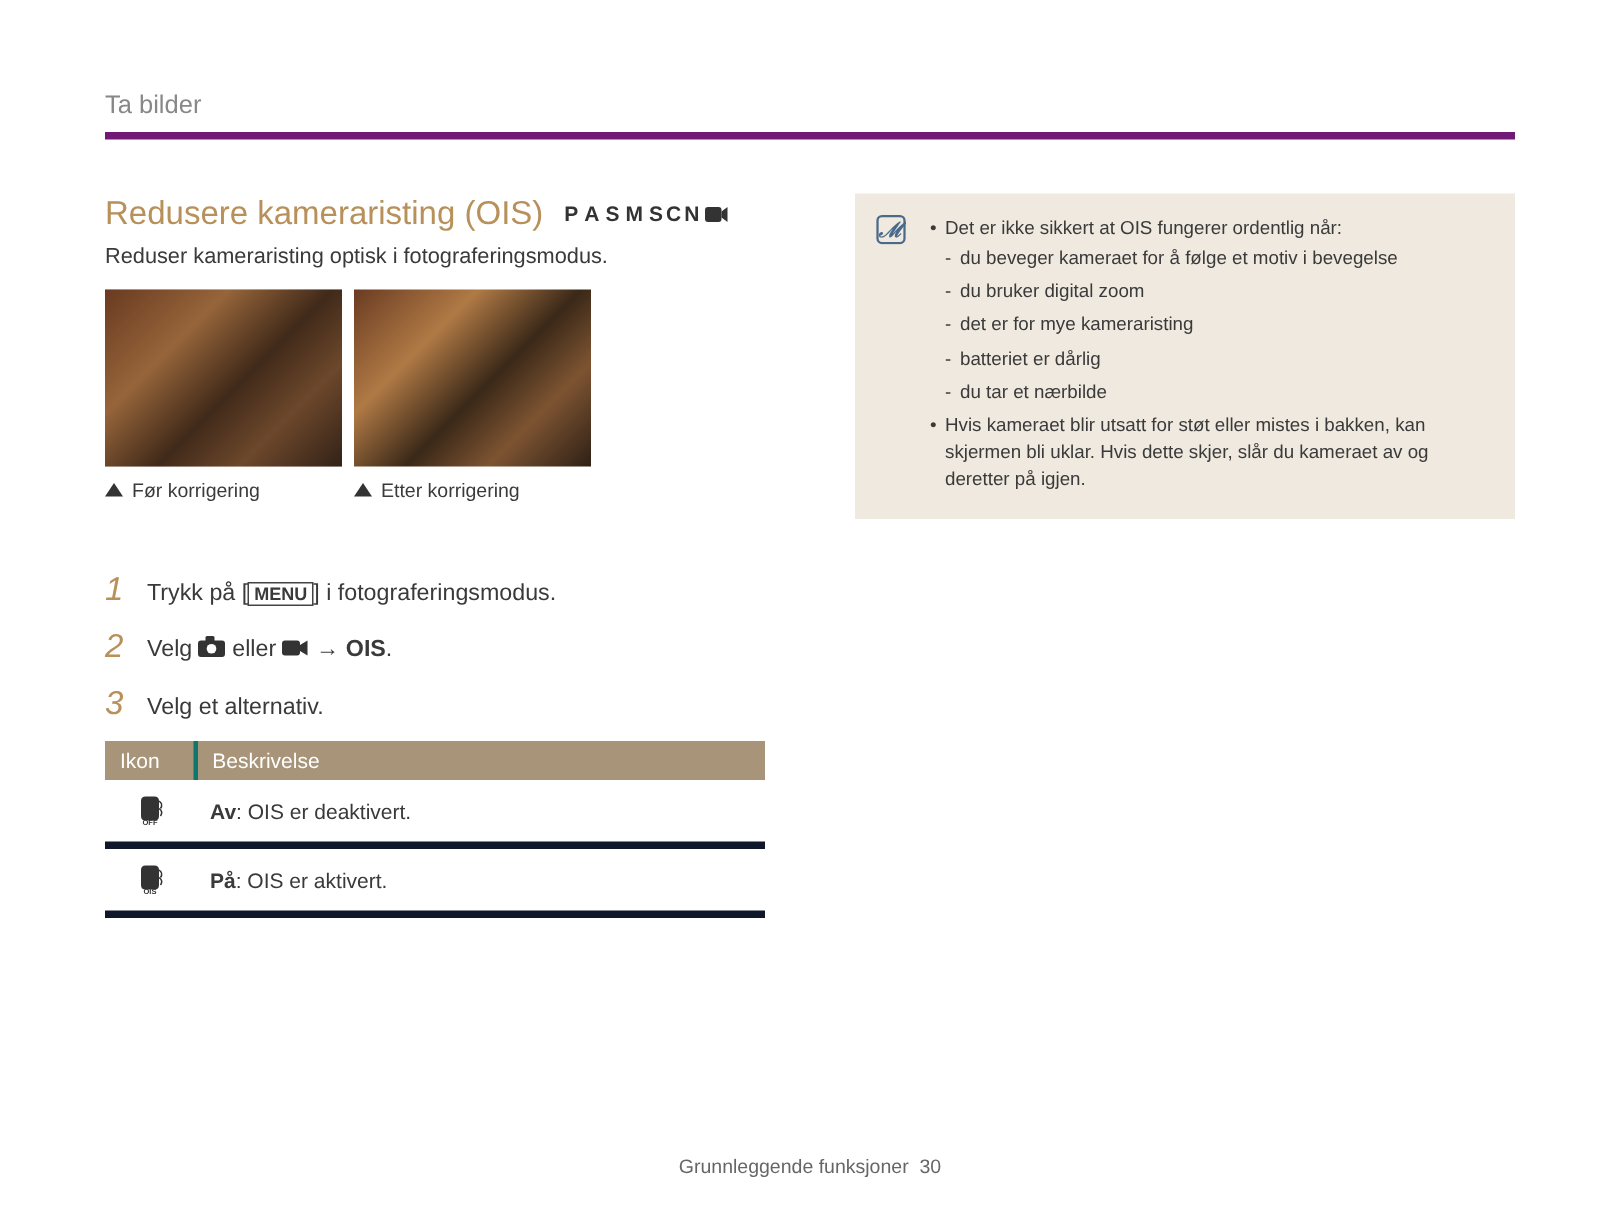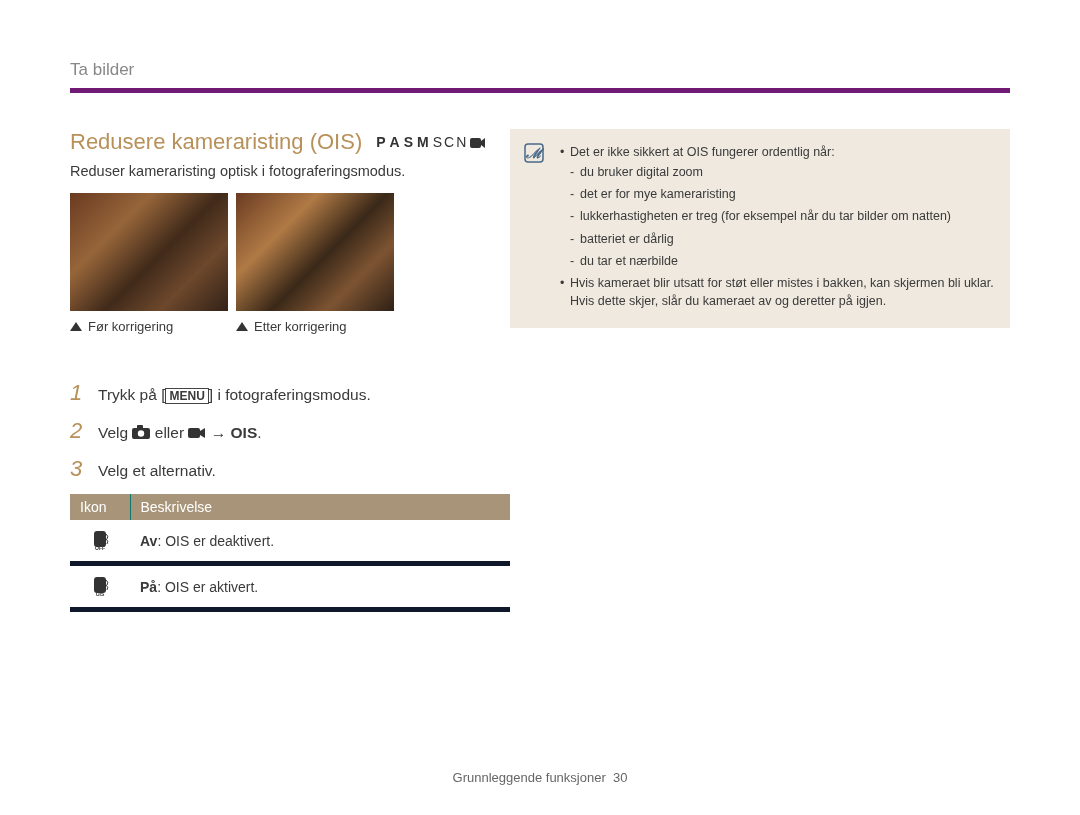--- a/index.html
+++ b/index.html
@@ -16,20 +16,21 @@
   .breadcrumb {
     color: #888;
     font-size: 17px;
     font-weight: 300;
     border-bottom: 5px solid #701a75;
     padding-bottom: 8px;
     margin-bottom: 36px;
   }
   .cols {
     display: flex;
+    gap: 60px;
   }
   .left { flex: 0 0 440px; }
   .right { flex: 1; }
   h1 {
     font-size: 22px;
     font-weight: 400;
     color: #b8905a;
     margin-bottom: 8px;
     display: flex;
     align-items: center;
@@ -120,21 +121,21 @@
     border-collapse: collapse;
     margin-top: 12px;
     font-size: 14px;
   }
   table.opts th {
     background: #a89478;
     color: #fff;
     font-weight: 400;
     text-align: left;
     padding: 5px 10px;
-    border-right: 1px solid #0f766e;
+    border-right: 3px solid #0f766e;
   }
   table.opts th:last-child { border-right:none; }
   table.opts td {
     padding: 8px 10px;
     border-bottom: 5px solid #0f172a;
   }
   table.opts td:first-child {
     width: 60px;
     text-align:center;
   }
@@ -172,21 +173,21 @@
 
 <div class="cols">
   <div class="left">
     <h1>
       <span>Redusere kameraristing (OIS)</span>
       <span class="modes">
         <span>P</span>
         <span>A</span>
         <span>S</span>
         <span>M</span>
-        <span style="font-weight:400">SCN</span>
+        <span style="font-weight:700">SCN</span>
         <span class="video-icon">
           <svg width="16" height="12" viewBox="0 0 16 12">
               <rect x="0" y="1" width="11" height="10" rx="2" fill="#333"></rect>
               <path d="M11 4 L15 1 V11 L11 8 Z" fill="#333"></path>
             </svg>
         </span>
       </span>
     </h1>
     <div class="subtitle">Reduser kameraristing optisk i fotograferingsmodus.</div>
 
@@ -276,23 +277,23 @@
         <svg width="20" height="20" viewBox="0 0 20 20">
             <rect x="1" y="1" width="18" height="18" rx="3" fill="none" stroke="#4a6a8a" stroke-width="1.5"></rect>
             <path d="M6 5 L14 15 M14 5 L6 15" stroke="#4a6a8a" stroke-width="0"></path>
             <text x="10" y="15" font-size="14" fill="#4a6a8a" text-anchor="middle" font-style="italic" font-family="Georgia" font-weight="bold">ℳ</text>
           </svg>
       </span>
       <ul>
         <li>
           <span>Det er ikke sikkert at OIS fungerer ordentlig når:</span>
           <ul>
+            <li>du beveger kameraet for å følge et motiv i bevegelse</li>
             <li>du bruker digital zoom</li>
             <li>det er for mye kameraristing</li>
-            <li>lukkerhastigheten er treg (for eksempel når du tar bilder om natten)</li>
             <li>batteriet er dårlig</li>
             <li>du tar et nærbilde</li>
           </ul>
         </li>
         <li>Hvis kameraet blir utsatt for støt eller mistes i bakken, kan skjermen bli uklar. Hvis dette skjer, slår du kameraet av og deretter på igjen.</li>
       </ul>
     </div>
   </div>
 </div>
 

